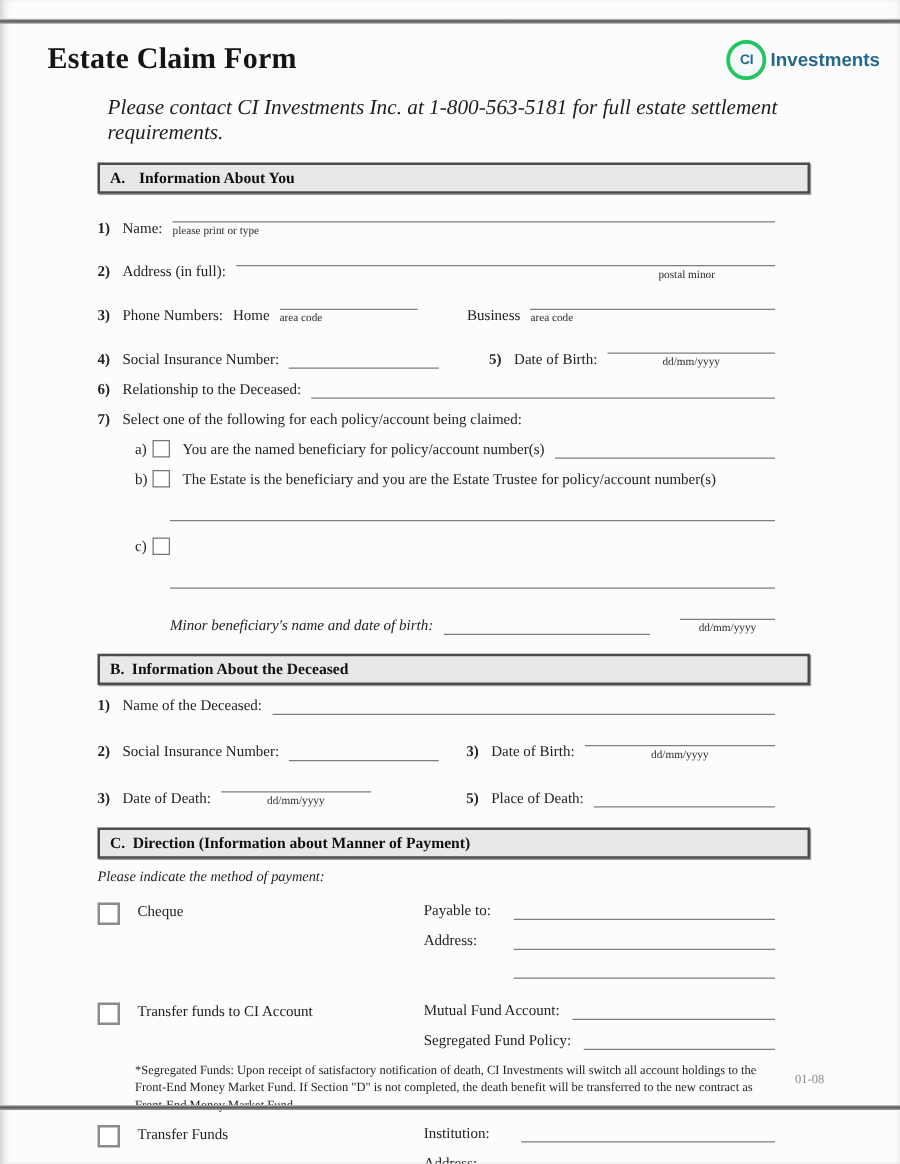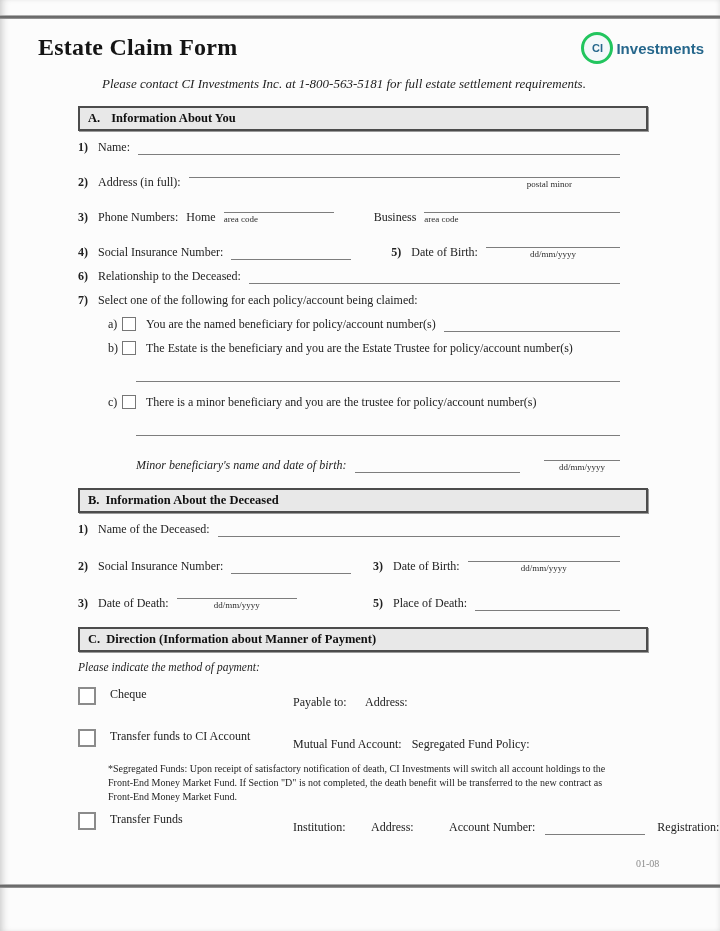--- a/index.html
+++ b/index.html
@@ -12,21 +12,21 @@
   .rule{position:absolute;left:0;width:720px;height:4px;
     background:linear-gradient(to bottom,#cfcfcf,#565656 45%,#a3a3a3);}
   .rule.top{top:15px;}
   .rule.bottom{top:884px;}
   .title{position:absolute;top:34px;left:38px;font-size:24px;font-weight:bold;color:#141414;letter-spacing:.2px;}
   .logo{position:absolute;top:32px;right:16px;display:flex;align-items:center;}
   .logo-circle{width:26px;height:26px;border-radius:50%;border:3px solid #22c55e;display:flex;align-items:center;justify-content:center;
     font-family:"Liberation Sans",sans-serif;font-weight:bold;font-size:11px;color:#26678c;background:#f4f8fa;}
   .logo-name{font-family:"Liberation Sans",sans-serif;font-weight:bold;font-size:15px;color:#26678c;margin-left:3px;}
   .content{position:absolute;top:72px;left:78px;width:570px;font-size:12px;}
-  .contact{font-style:italic;font-size:13px;margin:4px 0 14px 24px;color:#1d1d1d;}
+  .contact{font-style:italic;font-size:17px;margin:4px 0 14px 8px;color:#1d1d1d;}
   .secbar{border:2px solid #4c4c4c;background:#e8e8e8;padding:3px 8px;font-weight:bold;font-size:12.5px;color:#101010;
     box-shadow:1px 1px 0 #9a9a9a; margin-bottom:9px;display:flex;}
   .sec-letter{margin-right:11px;}
   .sec-body{padding-right:28px;}
   .row{display:flex;align-items:flex-end;margin-top:9px;}
   .num{font-weight:bold;min-width:20px;flex:none;}
   .lbl{white-space:nowrap;margin-right:8px;flex:none;}
   .grow{flex:1;}
   .fld{display:flex;flex-direction:column;min-width:0;}
   .ln{display:block;height:13px;border-bottom:1px solid #7d7d7d;}
@@ -37,21 +37,21 @@
   .subnum{min-width:14px;flex:none;}
   .cb{width:12px;height:12px;border:1px solid #767676;background:#fff;display:inline-block;flex:none;margin:0 10px 1px 0;}
   .cb.big{width:14px;height:14px;border:2px solid #8b8b8b;margin-right:14px;}
   .lonely-line{margin-left:58px;margin-top:12px;}
   .it{font-style:italic;}
   .bcols{display:flex;align-items:flex-end;margin-top:11px;}
   .bcol1{width:295px;display:flex;align-items:flex-end;flex:none;}
   .bcol2{flex:1;display:flex;align-items:flex-end;min-width:0;}
   .cblock{display:flex;margin-top:13px;}
   .cleft{width:215px;flex:none;display:flex;align-items:flex-start;padding-top:1px;}
-  .cright{flex:1;display:flex;flex-direction:row;min-width:0;}
+  .cright{flex:1;display:flex;flex-direction:column;min-width:0;margin-left:46px;}
   .crow{display:flex;align-items:flex-end;margin-top:0;}
   .crow + .crow{margin-top:9px;}
   .clbl{width:72px;flex:none;white-space:nowrap;}
   .clbl.nat{width:auto;margin-right:10px;}
   .footnote{font-size:10px;color:#1e1e1e;margin:10px 0 4px 30px;line-height:1.38;padding-right:6px;}
   .formcode{position:absolute;top:858px;left:636px;font-size:10px;color:#8a8a8a;}
   .spacer24{width:24px;flex:none;}
   .w110{width:110px;}
   .w120{width:120px;}
   .w100{width:100px;}
@@ -83,20 +83,21 @@
       <span>Information About You</span>
     </div>
 
     <div class="sec-body">
 
       <div class="row">
         <span class="num">1)</span>
         <span class="lbl">Name:</span>
         <span class="fld grow">
           <span class="ln"></span>
+          <span class="hint">please print or type</span>
         </span>
       </div>
 
       <div class="row">
         <span class="num">2)</span>
         <span class="lbl">Address (in full):</span>
         <span class="fld grow">
           <span class="ln"></span>
           <span class="hint right">postal minor</span>
         </span>
@@ -158,21 +159,20 @@
         <span class="cb"></span>
         <span>The Estate is the beneficiary and you are the Estate Trustee for policy/account number(s)</span>
       </div>
       <div class="lonely-line">
         <span class="ln"></span>
       </div>
 
       <div class="row sub" style="margin-top:13px;">
         <span class="subnum">c)</span>
         <span class="cb"></span>
-        <span>There is a minor beneficiary and you are the trustee for policy/account number(s)</span>
       </div>
       <div class="lonely-line">
         <span class="ln"></span>
       </div>
 
       <div class="row" style="margin-left:58px;margin-top:11px;">
         <span class="lbl it">Minor beneficiary's name and date of birth:</span>
         <span class="fld grow">
             <span class="ln"></span>
           </span>

